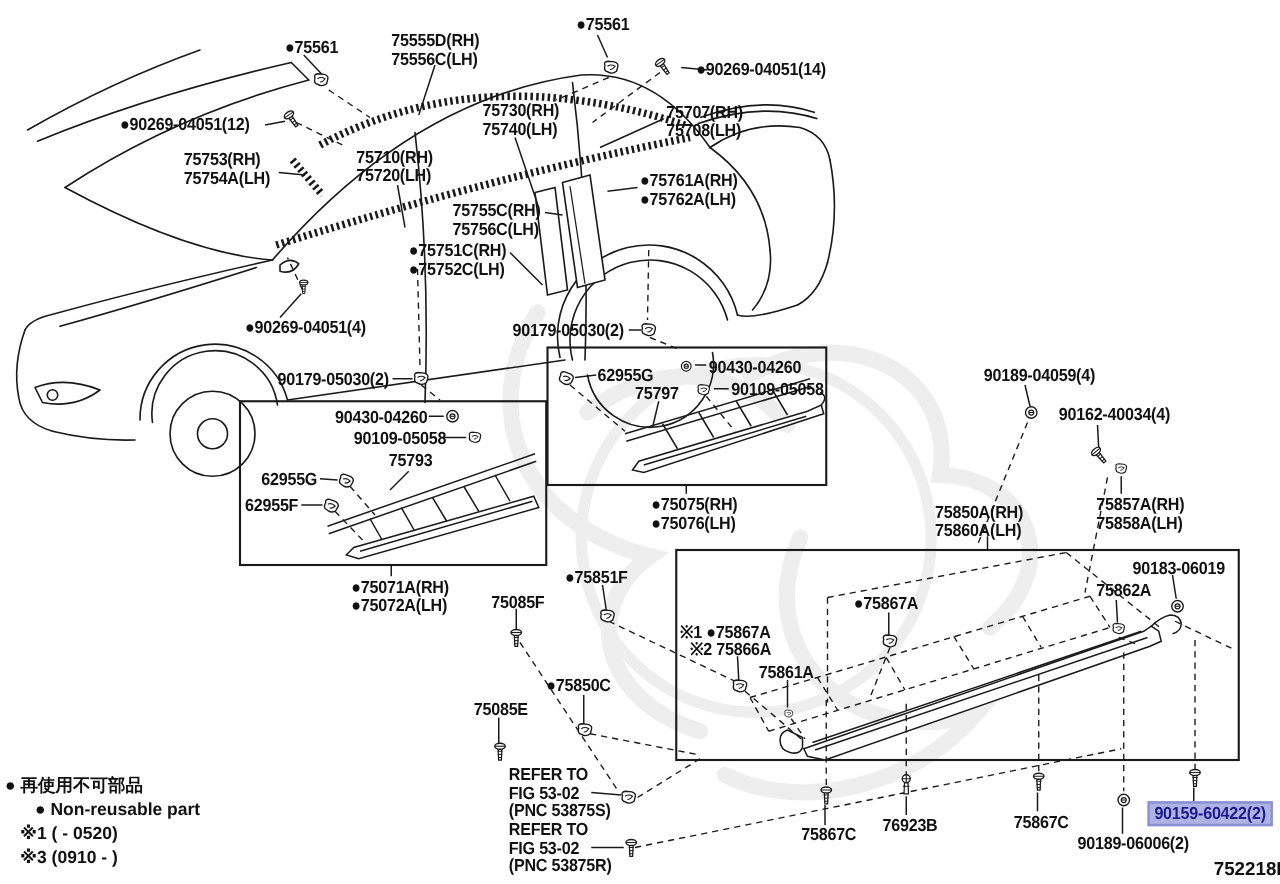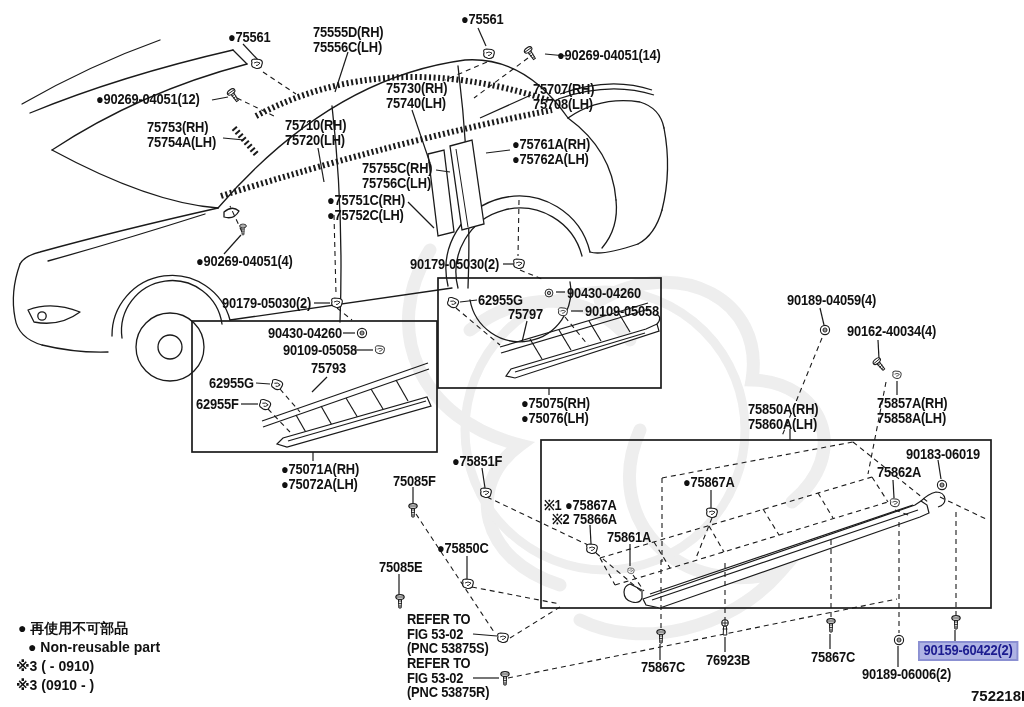--- a/index.html
+++ b/index.html
@@ -383,20 +383,20 @@
 
 <div class="lbl" style="left:641px;top:660px">75867C</div>
 <div class="lbl" style="left:706px;top:653px">76923B</div>
 <div class="lbl" style="left:811px;top:650px">75867C</div>
 <div class="lbl" style="left:862px;top:667px">90189-06006(2)</div>
 
 <div class="lbl" style="left:918px;top:641px">
   <span class="hl">90159-60422(2)</span>
 </div>
 
-<div class="legend" style="left:18px;top:621px">● 再使用不可部品</div>
+<div class="legend" style="left:4px;top:621px">● 再使用不可部品</div>
 <div class="legend" style="left:28px;top:640px">● Non-reusable part</div>
-<div class="legend" style="left:16px;top:659px">※3 (    - 0910)</div>
+<div class="legend" style="left:16px;top:659px">※1 (    - 0520)</div>
 <div class="legend" style="left:16px;top:678px">※3 (0910 -    )</div>
 
 <div class="fig" style="left:971px;top:688px">752218I</div>
 
 </div>
 
 </body></html>

